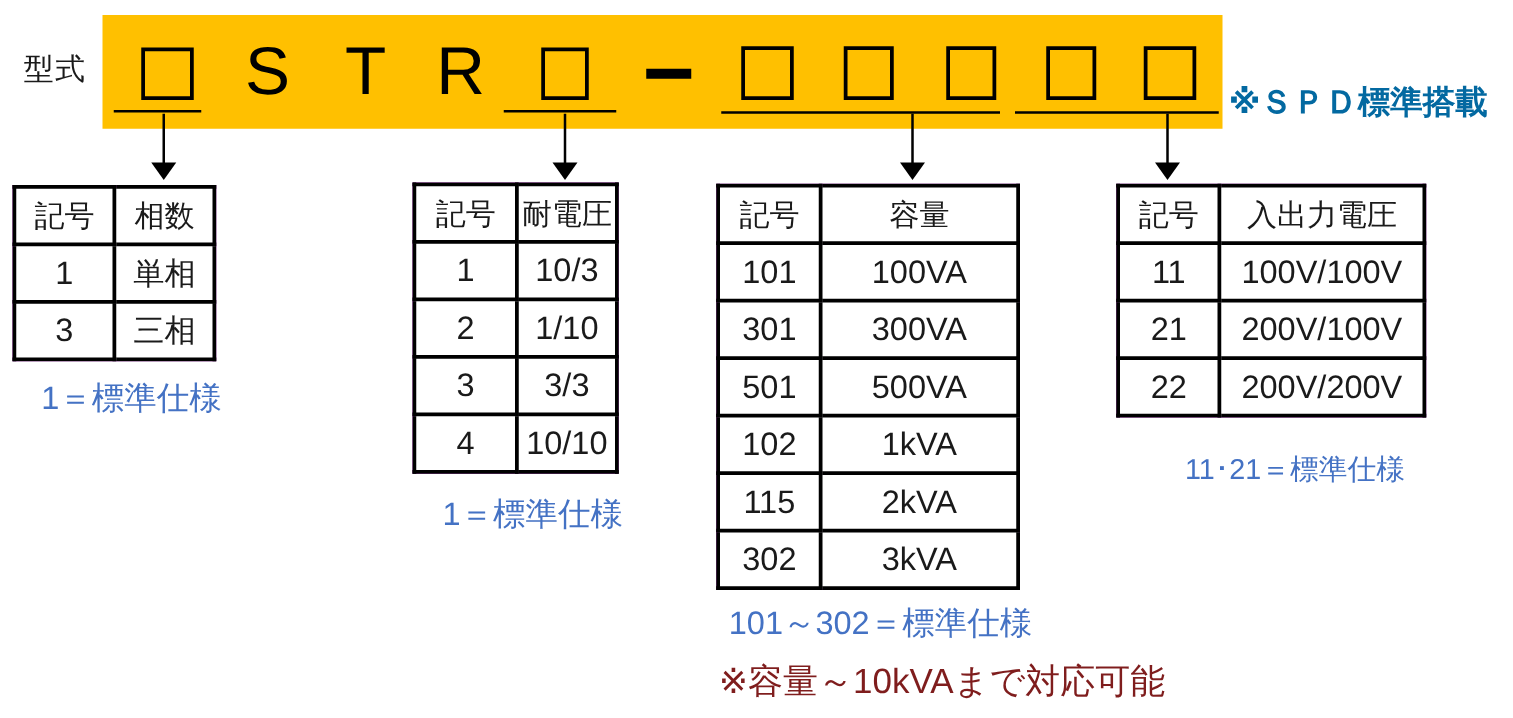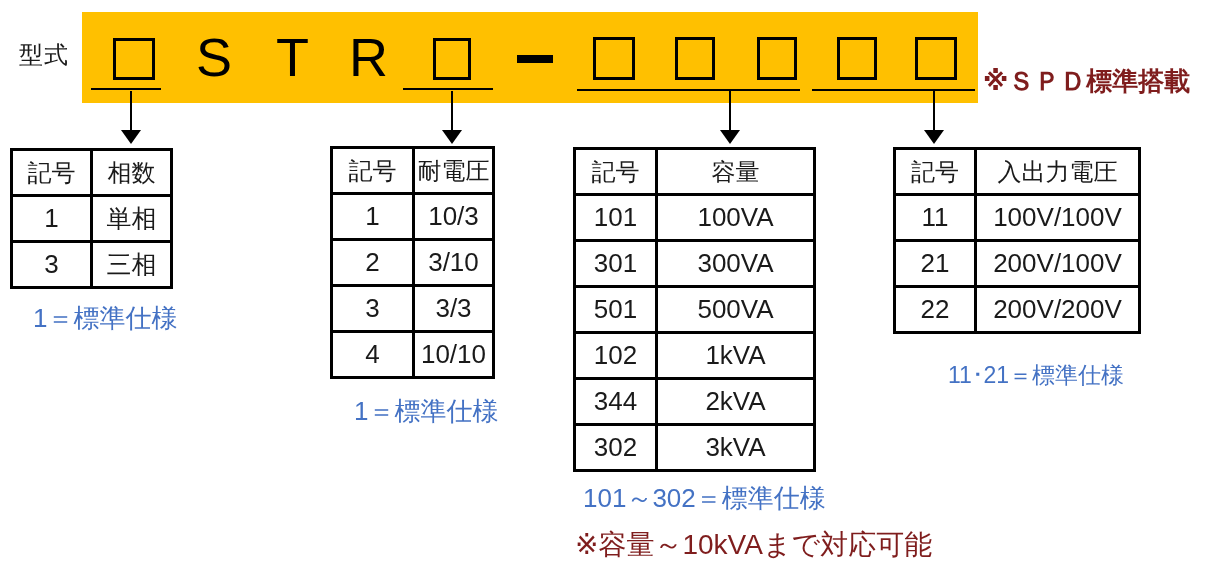--- a/index.html
+++ b/index.html
@@ -8,21 +8,21 @@
     position:relative; width:1210px; height:574px; background:#ffffff;
     font-family:"Liberation Sans","DejaVu Sans",sans-serif; color:#1a1a1a;
     overflow:hidden;
   }
   .banner { position:absolute; left:82px; top:12px; width:896px; height:91px; background:#FFC000; }
   .type-label { position:absolute; left:19px; top:39px; font-size:24px; color:#1a1a1a; letter-spacing:1px; }
   .mbox { position:absolute; top:37px; width:42px; height:43px; border:3px solid #000; }
   .code-letter { position:absolute; top:28px; font-size:54px; line-height:58px; color:#000; font-weight:500; }
   .code-dash { position:absolute; left:517px; top:55px; width:36px; height:8px; background:#000; }
   .uline { position:absolute; height:2px; background:#000; }
-  .spd-note { position:absolute; left:983px; top:64px; font-size:26px; font-weight:600; color:#7f1d1d; white-space:nowrap; }
+  .spd-note { position:absolute; left:983px; top:64px; font-size:26px; font-weight:600; color:#0369a1; white-space:nowrap; }
   .stem { position:absolute; top:91px; width:2px; height:40px; background:#000; }
   .ahead { position:absolute; top:130px; width:0; height:0;
            border-left:10px solid transparent; border-right:10px solid transparent; border-top:14px solid #000; }
   table.spec { position:absolute; border-collapse:collapse; table-layout:fixed; background:#d946ef; }
   .spec th, .spec td { border:3px solid #000; text-align:center; vertical-align:middle; padding:0; height:46px; background:#fff; }
   .spec th { font-size:24px; font-weight:400; color:#1a1a1a; }
   .spec td { font-size:26px; color:#1a1a1a; }
   .spec td.cjk { font-size:25px; }
   .blue { color:#4472C4; }
   .cap { position:absolute; font-size:26px; color:#4472C4; white-space:nowrap; }
@@ -100,21 +100,21 @@
         <tr>
       <th>記号</th>
       <th>耐電圧</th>
     </tr>
     <tr>
       <td class="blue">1</td>
       <td>10/3</td>
     </tr>
     <tr>
       <td>2</td>
-      <td>3/10</td>
+      <td>1/10</td>
     </tr>
     <tr>
       <td>3</td>
       <td>3/3</td>
     </tr>
     <tr>
       <td>4</td>
       <td>10/10</td>
     </tr>
   </tbody>
@@ -141,21 +141,21 @@
     </tr>
     <tr>
       <td class="blue">501</td>
       <td>500VA</td>
     </tr>
     <tr>
       <td class="blue">102</td>
       <td>1kVA</td>
     </tr>
     <tr>
-      <td class="blue">344</td>
+      <td class="blue">115</td>
       <td>2kVA</td>
     </tr>
     <tr>
       <td class="blue">302</td>
       <td>3kVA</td>
     </tr>
   </tbody>
     </table>
   <div class="cap" style="left:583px; top:481px;">101～302＝標準仕様</div>
   <div class="note" style="left:575px; top:526px;">※容量～10kVAまで対応可能</div>

